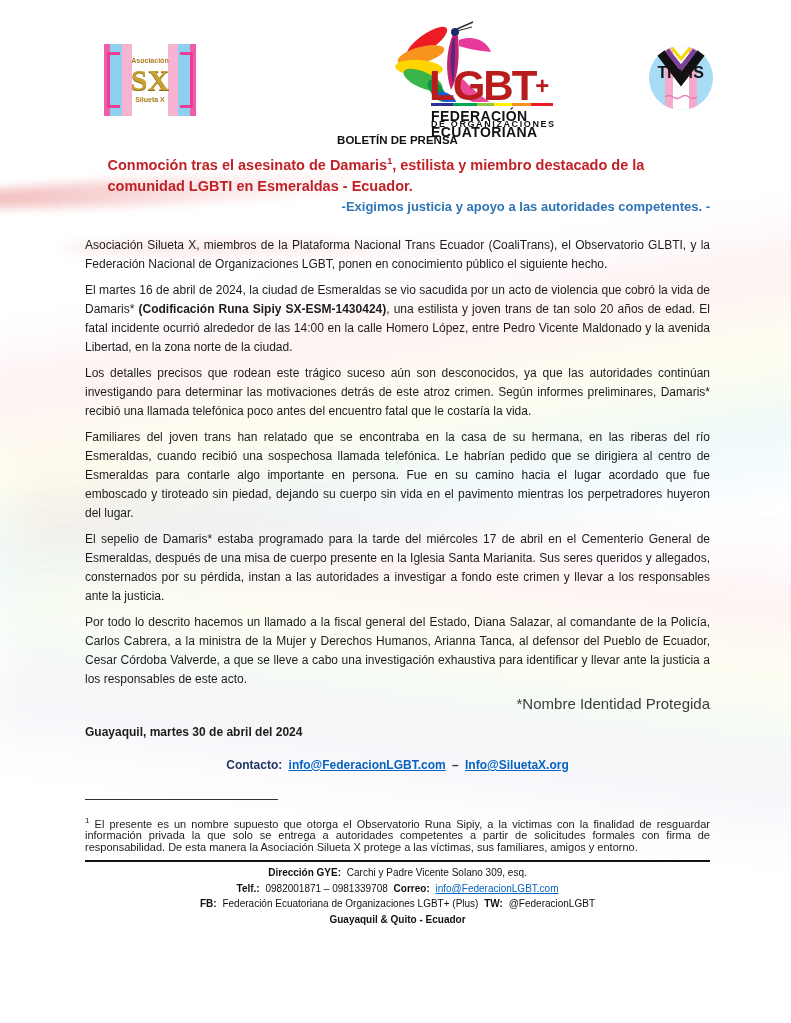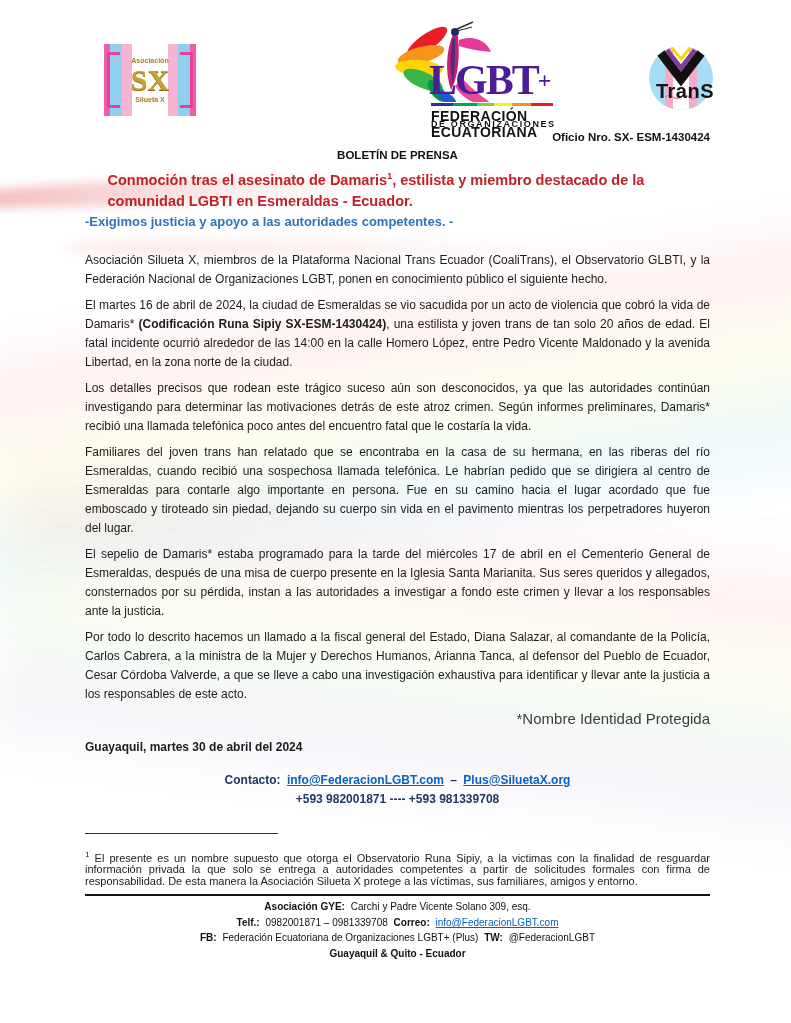--- a/index.html
+++ b/index.html
@@ -33,39 +33,39 @@
     display:flex; flex-direction:column; align-items:center; justify-content:center;margin-left:9px;}
   .sx-bkl,.sx-bkr{position:absolute; top:8px; bottom:8px; width:10px;}
   .sx-bkl{left:3px; border-left:3px solid #ee3d97; border-top:3px solid #ee3d97; border-bottom:3px solid #ee3d97;}
   .sx-bkr{right:3px; border-right:3px solid #ee3d97; border-top:3px solid #ee3d97; border-bottom:3px solid #ee3d97;}
   .sx-top,.sx-bottom{font-size:7px; color:#a97c1e; font-weight:bold; line-height:9px;}
   .sx-letters{font-family:"Liberation Serif", serif; font-size:30px; line-height:30px; font-weight:bold;
     color:#c9a035; text-shadow:0 1px 0 #8d6a14;}
 
   .lgbt-logo{position:absolute; left:308px; top:20px; width:175px; height:112px;}
   .lgbt-bird{position:absolute; left:-4px; top:-2px;}
-  .lgbt-word{position:absolute; left:36px; top:38px; font-size:42px; line-height:44px; font-weight:900;
-    letter-spacing:-2px; color:#4c1d95;font-family:Liberation Serif, serif;}
+  .lgbt-word{position:absolute; left:36px; top:38px; font-size:42px; line-height:56px; font-weight:900;
+    letter-spacing:-2px; color:#b91c1c;}
   .lgbt-plus{font-size:24px; font-weight:900; letter-spacing:0; vertical-align:6px;}
   .lgbt-bar{position:absolute; left:38px; top:83px; width:122px; height:3px;
     background:linear-gradient(90deg,#2e3192 0 18%,#00a651 18% 38%,#8dc63f 38% 52%,#fff200 52% 66%,#f7941d 66% 82%,#ed1c24 82% 100%);}
   .lgbt-sub1{position:absolute; left:38px; top:88px; font-size:14px; font-weight:bold; letter-spacing:.4px; color:#121212;}
   .lgbt-sub2{position:absolute; left:38px; top:99px; font-size:9px; font-weight:bold; letter-spacing:1.6px; color:#121212;}
 
   .trans-logo{position:absolute; left:563px; top:44px; width:66px; height:68px;}
-  .trans-word{position:absolute; left:0; top:36px; width:66px; text-align:right;
-    font-size:20px; font-weight:bold; letter-spacing:.5px; color:#141414;}
+  .trans-word{position:absolute; left:0; top:20px; width:66px; text-align:center;
+    font-size:16px; font-weight:bold; letter-spacing:.5px; color:#141414;}
 
   
   .oficio{text-align:right; font-size:11.5px; font-weight:bold; line-height:15px; color:#111;}
   .press-label{text-align:center; font-size:11.5px; font-weight:bold; line-height:16px; margin-top:2px; color:#111;}
   .title{margin:3px auto 0; max-width:580px; font-size:14.5px; font-weight:bold;
     line-height:21px; color:#c02227;}
   .title sup{font-size:9px;}
-  .subtitle{text-align:left; font-size:13px; font-weight:bold; line-height:20px; color:#2e74b6;}
+  .subtitle{text-align:right; font-size:13px; font-weight:bold; line-height:20px; color:#2e74b6;}
 
   
   .body{margin-top:19px; font-size:12px; line-height:19px; text-align:justify;}
   .body p{margin:0 0 7px 0;}
   .body p.last{margin-bottom:5px;}
   .protected{text-align:right; font-size:15px; color:#3d3d3d; margin-top:2px;}
   .dateline{font-weight:bold; font-size:12px; margin-top:10px;}
 
   .contact{margin-top:14px; text-align:center; font-size:12px; font-weight:bold; line-height:19px; color:#1f3864;}
   .contact a{color:#0563c1; text-decoration:underline; cursor:pointer;}
@@ -142,53 +142,51 @@
           </g>
           <path d="M13,9 L33,35 L53,9" stroke="#111111" stroke-width="9" fill="none"></path>
           <path d="M19,6 L33,24 L47,6" stroke="#7d3f98" stroke-width="4.5" fill="none"></path>
           <path d="M24,4 L33,15 L42,4" stroke="#f5d800" stroke-width="3" fill="none"></path>
           <path d="M17,53 q4,-3 8,0 t8,0 t8,0 t8,0" stroke="#e87bb0" stroke-width="1.5" fill="none"></path>
         </svg>
         <div class="trans-word">TranS</div>
       </div>
     </div>
 
-    <div class="oficio">Oficio Nro. SX- ESM-1430424</div>
     <div class="press-label">BOLETÍN DE PRENSA</div>
     <h1 class="title"><span>Conmoción tras el asesinato de Damaris</span><sup>1</sup><span>, estilista y miembro destacado de la comunidad LGBTI en Esmeraldas - Ecuador.</span></h1>
     <div class="subtitle">-Exigimos justicia y apoyo a las autoridades competentes. -</div>
 
     <div class="body">
       <p>Asociación Silueta X, miembros de la Plataforma Nacional Trans Ecuador (CoaliTrans), el Observatorio GLBTI, y la Federación Nacional de Organizaciones LGBT, ponen en conocimiento público el siguiente hecho.</p>
       <p><span>El martes 16 de abril de 2024, la ciudad de Esmeraldas se vio sacudida por un acto de violencia que cobró la vida de Damaris* </span><b>(Codificación Runa Sipiy SX-ESM-1430424)</b><span>, una estilista y joven trans de tan solo 20 años de edad. El fatal incidente ocurrió alrededor de las 14:00 en la calle Homero López, entre Pedro Vicente Maldonado y la avenida Libertad, en la zona norte de la ciudad.</span></p>
       <p>Los detalles precisos que rodean este trágico suceso aún son desconocidos, ya que las autoridades continúan investigando para determinar las motivaciones detrás de este atroz crimen. Según informes preliminares, Damaris* recibió una llamada telefónica poco antes del encuentro fatal que le costaría la vida.</p>
       <p>Familiares del joven trans han relatado que se encontraba en la casa de su hermana, en las riberas del río Esmeraldas, cuando recibió una sospechosa llamada telefónica. Le habrían pedido que se dirigiera al centro de Esmeraldas para contarle algo importante en persona. Fue en su camino hacia el lugar acordado que fue emboscado y tiroteado sin piedad, dejando su cuerpo sin vida en el pavimento mientras los perpetradores huyeron del lugar.</p>
       <p>El sepelio de Damaris* estaba programado para la tarde del miércoles 17 de abril en el Cementerio General de Esmeraldas, después de una misa de cuerpo presente en la Iglesia Santa Marianita. Sus seres queridos y allegados, consternados por su pérdida, instan a las autoridades a investigar a fondo este crimen y llevar a los responsables ante la justicia.</p>
       <p class="last">Por todo lo descrito hacemos un llamado a la fiscal general del Estado, Diana Salazar, al comandante de la Policía, Carlos Cabrera, a la ministra de la Mujer y Derechos Humanos, Arianna Tanca, al defensor del Pueblo de Ecuador, Cesar Córdoba Valverde, a que se lleve a cabo una investigación exhaustiva para identificar y llevar ante la justicia a los responsables de este acto.</p>
       <div class="protected">*Nombre Identidad Protegida</div>
       <div class="dateline">Guayaquil, martes 30 de abril del 2024</div>
 
       <div class="contact">
         <div>
           <span>Contacto:</span><span class="sp"></span>
           <a>info@FederacionLGBT.com</a><span class="sp"></span>
           <span>–</span><span class="sp"></span>
-          <a>Plus@SiluetaX.org</a>
+          <a>Info@SiluetaX.org</a>
         </div>
-        <div>+593 982001871 ---- +593 981339708</div>
       </div>
     </div>
 
     <div class="fn-sep"></div>
     <div class="footnote"><sup>1</sup> <span>El presente es un nombre supuesto que otorga el Observatorio Runa Sipiy, a la victimas con la finalidad de resguardar información privada la que solo se entrega a autoridades competentes a partir de solicitudes formales con firma de responsabilidad. De esta manera la Asociación Silueta X protege a las víctimas, sus familiares, amigos y entorno.</span></div>
 
     <div class="footer-rule"></div>
     <div class="footer">
       <div>
-        <span class="lbl">Asociación GYE:</span><span class="sp"></span>
+        <span class="lbl">Dirección GYE:</span><span class="sp"></span>
         <span>Carchi y Padre Vicente Solano 309, esq.</span>
       </div>
       <div>
         <span class="lbl">Telf.:</span><span class="sp"></span>
         <span>0982001871 – 0981339708</span><span class="sp"></span>
         <span class="lbl">Correo:</span><span class="sp"></span>
         <a>info@FederacionLGBT.com</a>
       </div>
       <div>
         <span class="lbl">FB:</span><span class="sp"></span>

